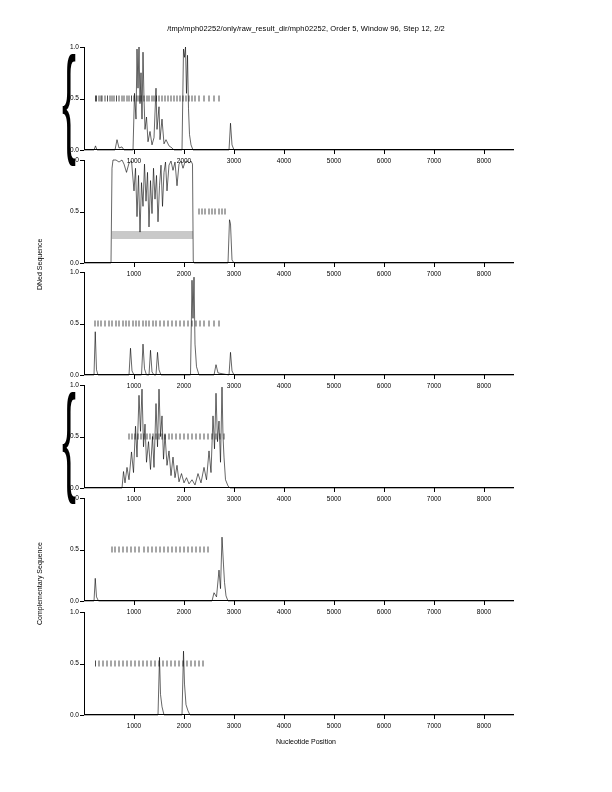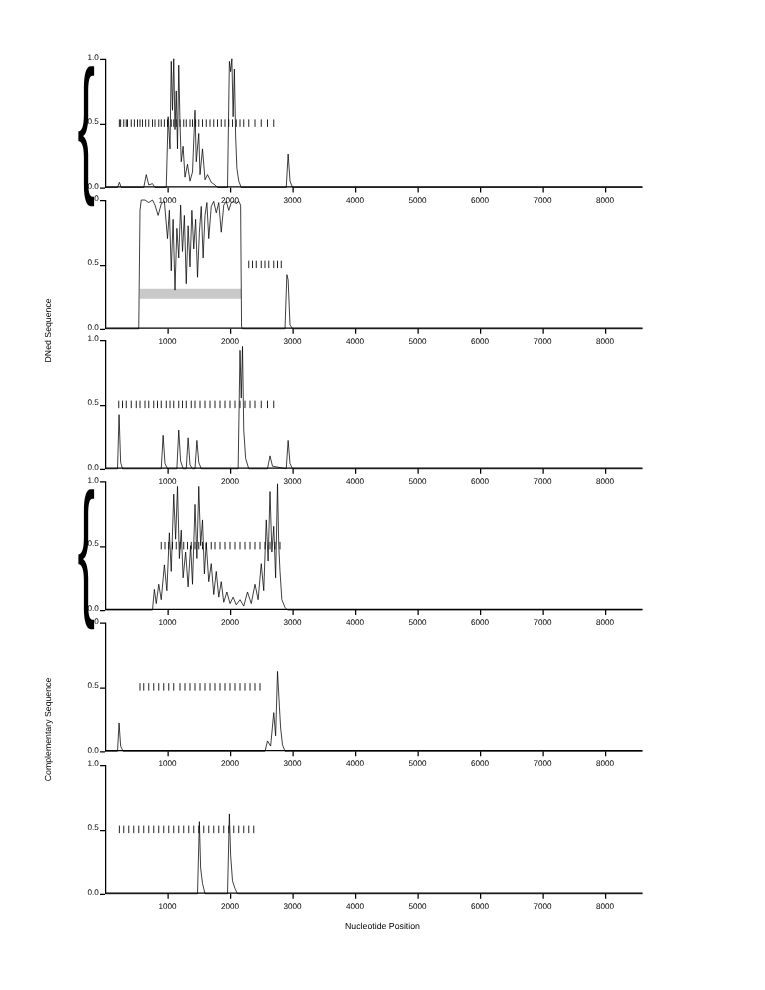--- a/index.html
+++ b/index.html
@@ -104,20 +104,21 @@
   .grayband {
     position: absolute;
     background: #c9c9c9;
   }
 </style>
 </head>
 <body>
 
 <div id="page">
 
+  <div class="title">/tmp/mph02252/only/raw_result_dir/mph02252, Order 5, Window 96, Step 12, 2/2</div>
 
   <div class="axis-title-x" style="top:738px;">Nucleotide Position</div>
 
   <div class="axis-title-y" style="left:36px; top:290px;">DNed Sequence</div>
   <div class="axis-title-y" style="left:36px; top:625px;">Complementary Sequence</div>
 
   <div class="brace" style="left:62px; top:45px; font-size:120px; line-height:0.9; transform:scaleX(0.35); transform-origin:left top;">{</div>
   <div class="brace" style="left:62px; top:383px; font-size:120px; line-height:0.9; transform:scaleX(0.35); transform-origin:left top;">{</div>
 
   <div id="panels">

